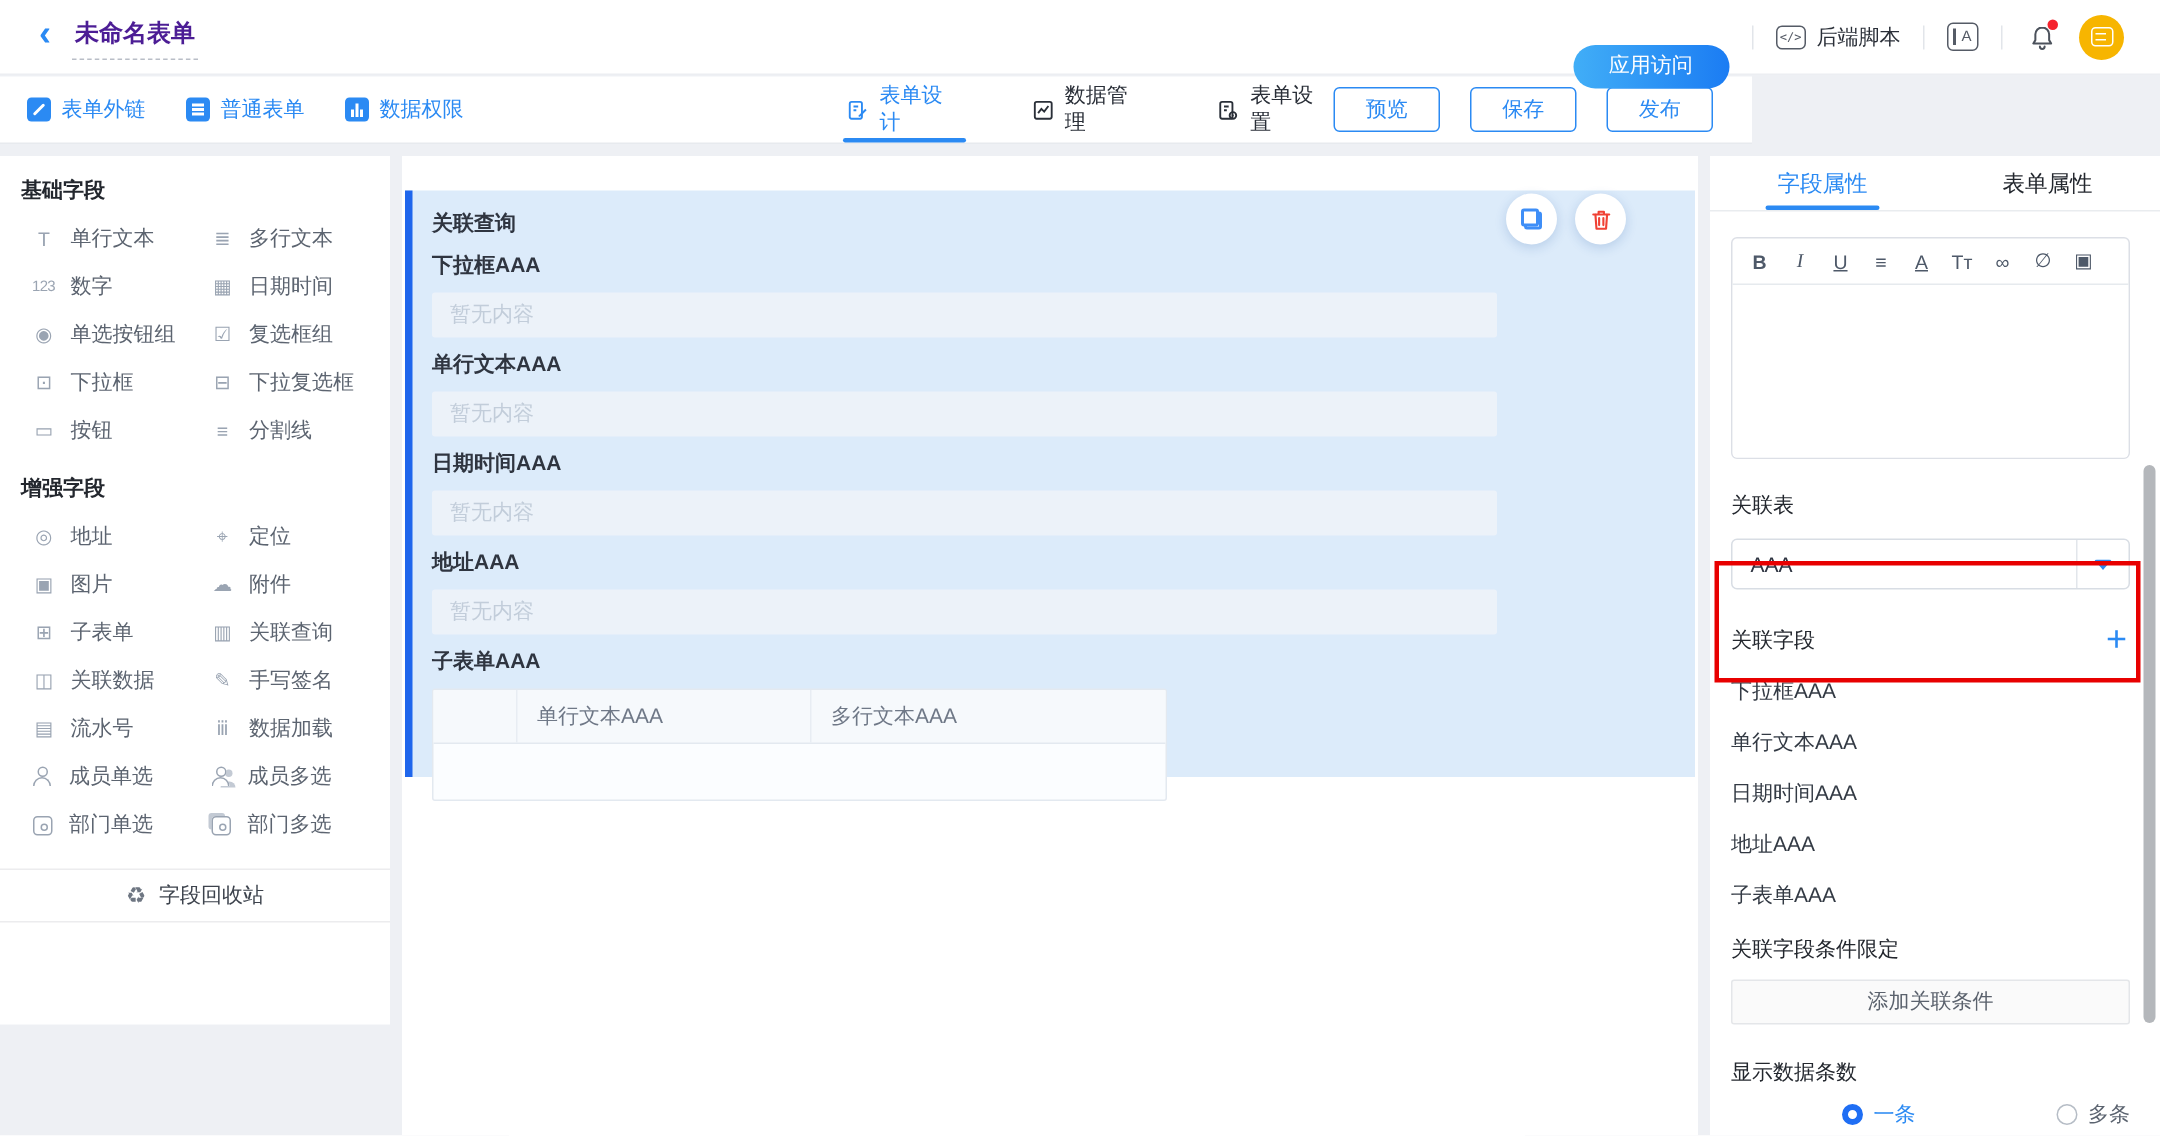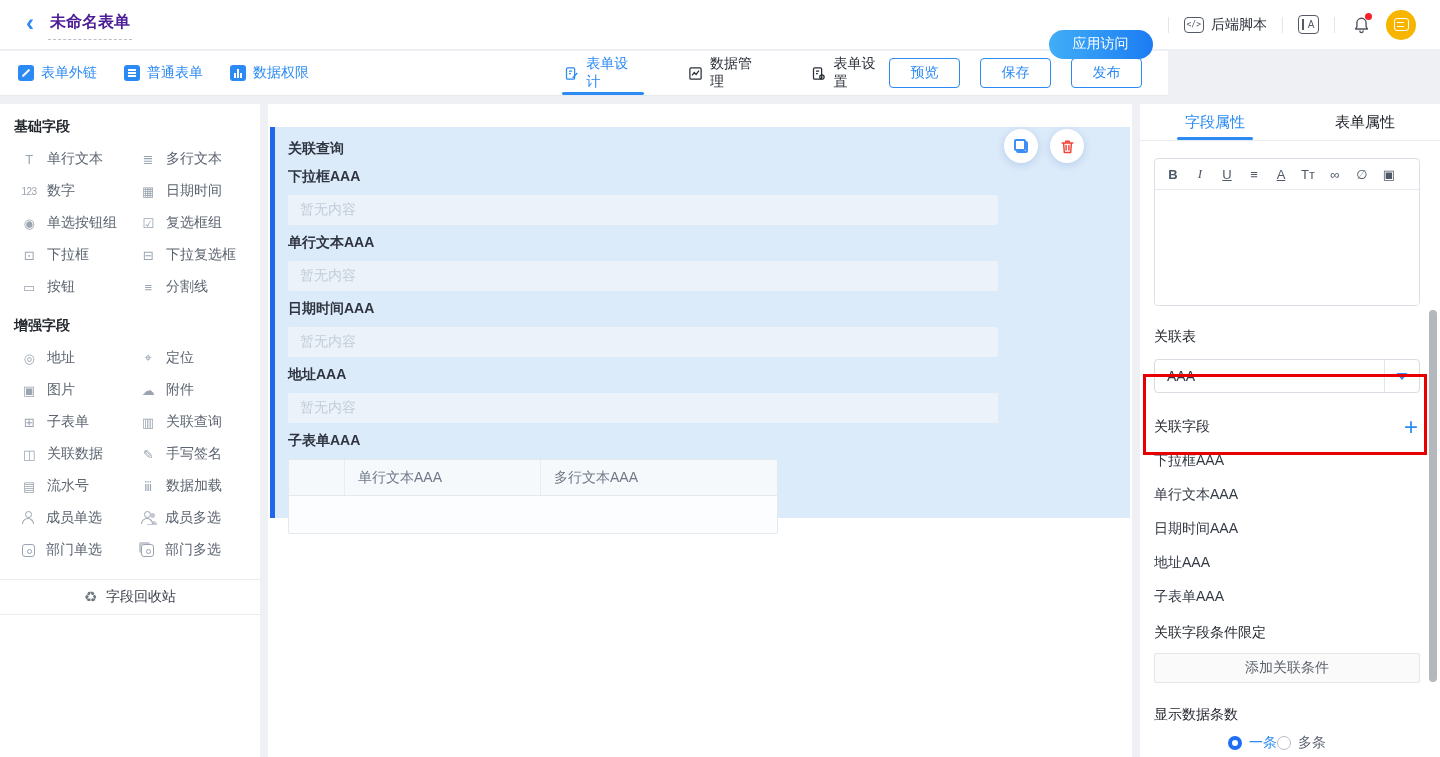--- a/index.html
+++ b/index.html
@@ -36,21 +36,21 @@
   .sq-bars::after{content:"";position:absolute;left:7px;bottom:3px;width:2px;height:9px;background:#fff;}
   .tl-tabs{display:flex;align-items:center;gap:46px;height:100%;margin-left:146px;}
   .tb-tab{display:flex;align-items:center;gap:7px;font-size:14px;color:#2a2f38;cursor:pointer;height:100%;position:relative;}
   .tb-tab svg{flex:none;}
   .tb-tab.active{color:#2b8af3;}
   .tb-tab.active::after{content:"";position:absolute;left:-2px;right:-2px;bottom:0;height:3px;background:#2b8af3;border-radius:2px;}
   .tl-actions{margin-left:auto;display:flex;gap:20px;padding-right:26px;}
   .btn-o{width:71px;height:30px;border:1px solid #2b8af3;border-radius:4px;background:#fff;color:#2b8af3;font-size:14px;cursor:pointer;font-family:inherit;}
 
   
-  .sidebar{position:absolute;left:0;top:104px;width:260px;height:653px;background:#fff;}
+  .sidebar{position:absolute;left:0;top:104px;width:260px;height:579px;background:#fff;}
   .side-h{font-size:14px;font-weight:bold;color:#23272e;padding:14px 14px 7px;}
   .side-grid{display:grid;grid-template-columns:1fr 1fr;padding:0 8px 0 14px;}
   .side-item{display:flex;align-items:center;gap:9px;height:32px;color:#5c6470;font-size:14px;cursor:grab;padding-left:6px;}
   .g{min-width:18px;text-align:center;color:#9aa4b2;font-size:13px;flex:none;letter-spacing:-0.5px;}
   .g-num{font-size:10px;}
   .ic-user,.ic-users,.ic-dept,.ic-dept2{position:relative;width:17px;height:16px;flex:none;}
   .ic-user::before,.ic-users::before{content:"";position:absolute;left:5px;top:1px;width:5px;height:5px;border:1.5px solid #9aa4b2;border-radius:50%;}
   .ic-user::after,.ic-users::after{content:"";position:absolute;left:2px;bottom:2px;width:10px;height:5px;border:1.5px solid #9aa4b2;border-bottom:none;border-radius:7px 7px 0 0;}
   .ic-users::before{box-shadow:5px 1px 0 -1px #c3cad4;}
   .ic-users::after{box-shadow:5px 2px 0 -1px #c3cad4;}
@@ -102,21 +102,21 @@
   .sel-val{flex:1;padding-left:12px;font-size:14px;color:#2f3542;}
   .sel-caret{width:35px;height:100%;border-left:1px solid #e2e6eb;display:flex;align-items:center;justify-content:center;}
   .caret-dn{width:0;height:0;border-left:6px solid transparent;border-right:6px solid transparent;border-top:7px solid #2b8af3;border-radius:2px;}
   .row-between{display:flex;align-items:center;justify-content:space-between;margin-top:25px;}
   .plus{color:#2b8af3;font-size:24px;font-weight:300;line-height:18px;cursor:pointer;padding-right:2px;}
   .rf-list{margin-top:16px;}
   .rf-item{font-size:14px;color:#333a44;height:16px;line-height:16px;margin-bottom:18px;cursor:pointer;}
   .lbl-cond{margin-top:20px;}
   .btn-cond{width:100%;height:30px;margin-top:11px;background:#fafafa;border:1px solid #e4e6e9;border-radius:2px;color:#5b626d;font-size:14px;cursor:pointer;font-family:inherit;}
   .lbl-count{margin-top:23px;}
-  .radio-row{display:flex;margin:10px 0 0 74px;font-size:14px;}
+  .radio-row{display:flex;margin:10px 0 0 74px;font-size:14px;justify-content:space-between;}
   .rad{display:flex;align-items:center;gap:7px;cursor:pointer;}
   .rdot{width:14px;height:14px;border-radius:50%;background:#fff;flex:none;}
   .rdot.on{border:4px solid #1f6ef4;}
   .rdot.off{border:1px solid #b6bdc6;}
   .rad.on{color:#2b8af3;}
   .rad.off{color:#5c6470;}
   .annotate{position:absolute;left:3px;top:216px;width:284px;height:81px;border:3px solid #e80000;z-index:6;pointer-events:none;}
   .scroll-thumb{position:absolute;left:1429px;top:310px;width:8px;height:372px;background:#b4b7bb;border-radius:4px;z-index:7;cursor:grab;}
 </style>
 </head>

